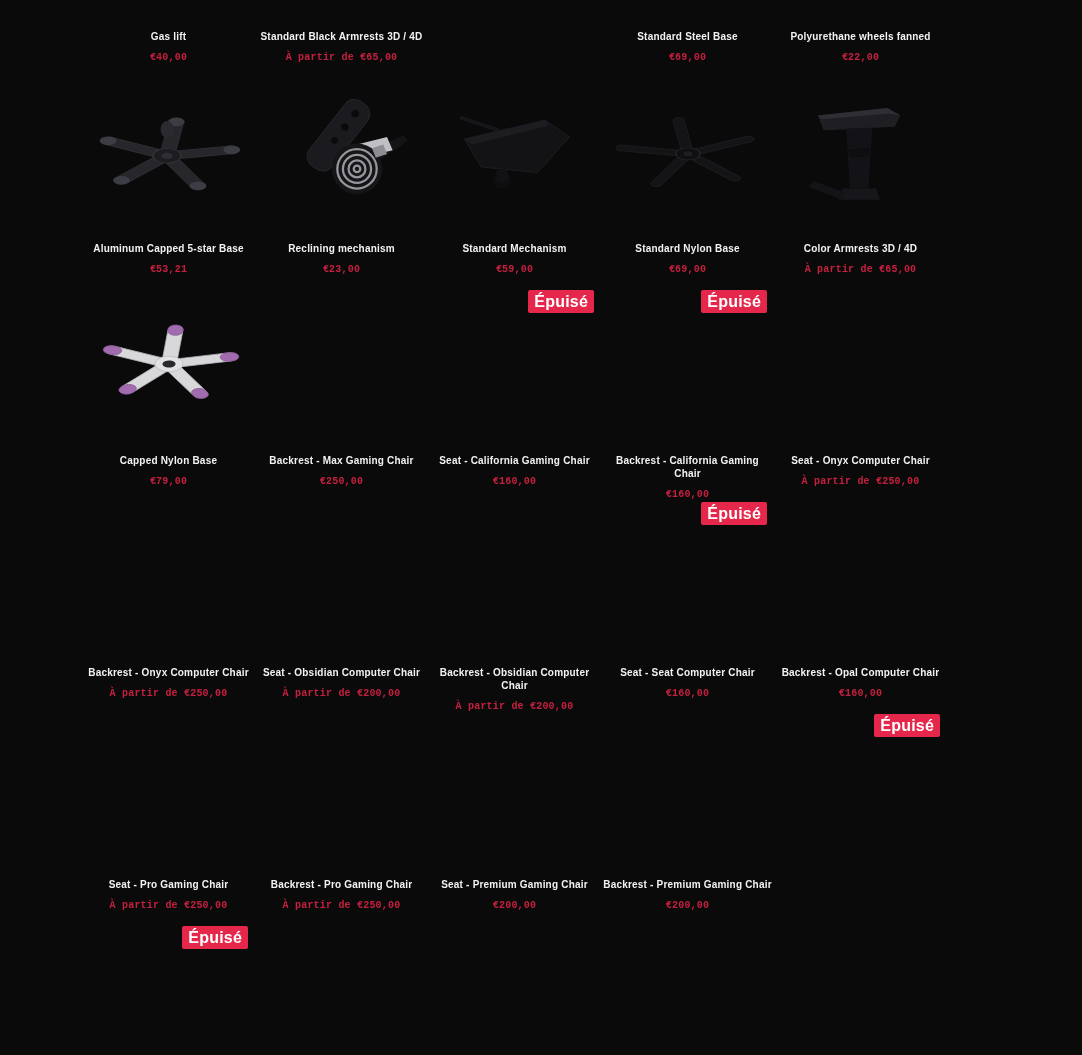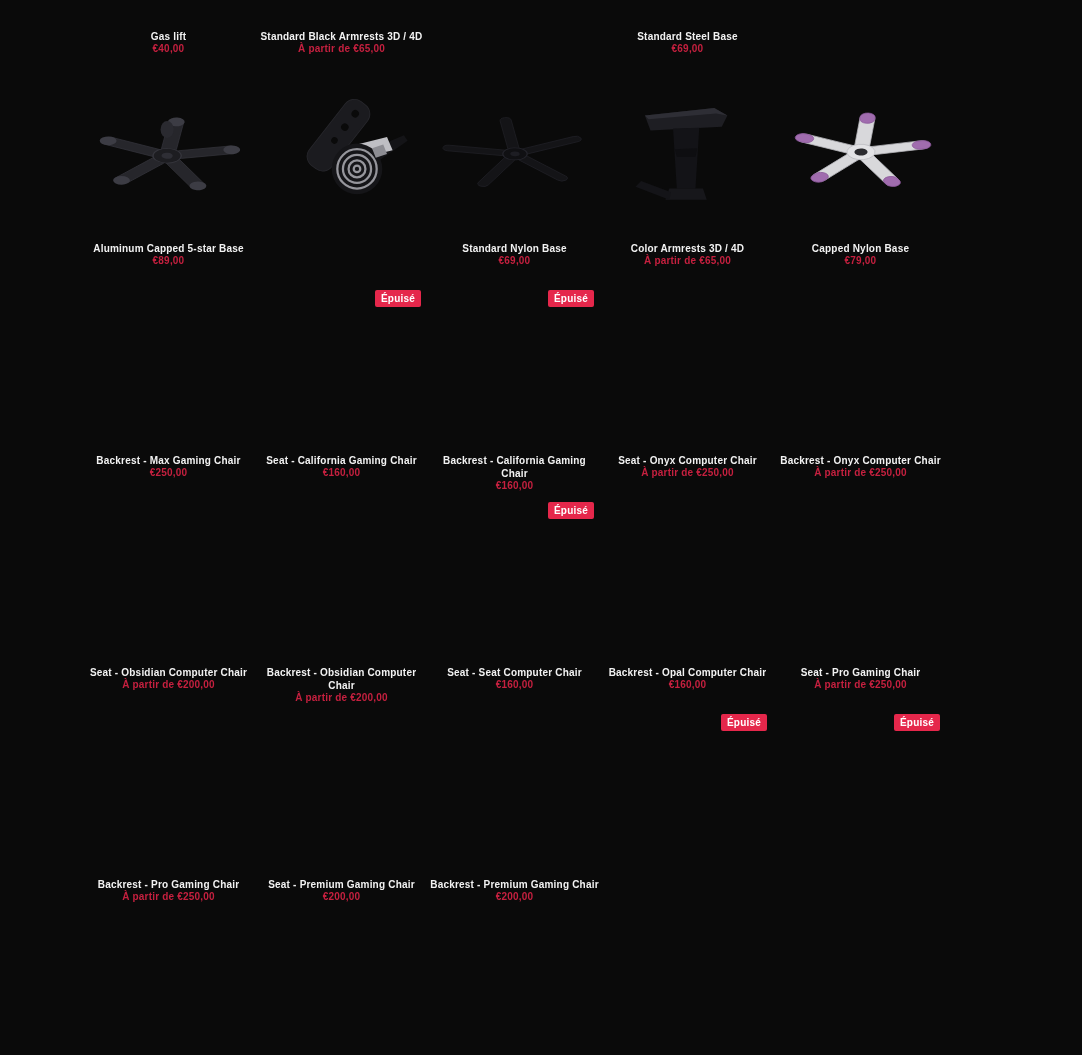--- a/index.html
+++ b/index.html
@@ -38,46 +38,47 @@
     align-items:center;
     justify-content:center;
   }
   .media svg{display:block;}
   .badge{
     position:absolute;
     top:6px;
     right:7px;
     background:var(--badge-red);
     color:#ffffff;
-    font-size:10px;
+    font-size:16px;
     font-weight:700;
     line-height:1;
     padding:4px 6px 3px 6px;
     border-radius:2px;
     letter-spacing:.2px;
   }
   .caption{
     margin-top:10px;
     text-align:center;
     padding:0 2px;
   }
   .pname{
     color:var(--name-color);
     font-size:10px;
     font-weight:700;
     line-height:13px;
     letter-spacing:.2px;
   }
   .pprice{
-    margin-top:0;
+    margin-top:9px;
     color:var(--price-red);
     font-size:10px;
     font-weight:700;
     line-height:12px;
     letter-spacing:.2px;
+    font-family:Liberation Mono, monospace;
   }
 </style>
 </head>
 <body>
 
 <div class="viewport">
   <div class="grid">
   <a class="card">
     <div class="media">
       
@@ -110,20 +111,24 @@
     </div>
     <div class="caption">
       <div class="pname">Standard Steel Base</div>
       <div class="pprice">€69,00</div>
     </div>
   </a>
 
   <a class="card">
     <div class="media">
       
+    </div>
+    <div class="caption">
+      <div class="pname">Polyurethane wheels fanned</div>
+      <div class="pprice">€22,00</div>
     </div>
   </a>
 
   <a class="card">
     <div class="media">
 
   <svg width="150" height="120" viewBox="0 0 160 120">
     <g transform="translate(78,64) scale(1,0.52) rotate(8)">
       <g fill="#26262b" stroke="#33333a" stroke-width="1">
         <rect x="6" y="-8" width="70" height="16" rx="8" transform="rotate(-18)"></rect>
@@ -140,21 +145,21 @@
         <circle cx="70" cy="0" r="9" transform="rotate(270)"></circle>
       </g>
       <circle r="15" fill="#1d1d21" stroke="#35353c" stroke-width="1.5"></circle>
       <circle r="6" fill="#2e2e35"></circle>
     </g>
     <ellipse cx="78" cy="36" rx="7" ry="9" fill="#2a2a30"></ellipse>
   </svg>
 </div>
     <div class="caption">
       <div class="pname">Aluminum Capped 5-star Base</div>
-      <div class="pprice">€89,00</div>
+      <div class="pprice">€53,21</div>
     </div>
   </a>
 
   <a class="card">
     <div class="media">
 
   <svg width="150" height="120" viewBox="0 0 160 120">
     <g transform="rotate(38 70 55)">
       <rect x="52" y="-2" width="30" height="86" rx="12" fill="#1b1b1f" stroke="#26262b" stroke-width="1"></rect>
       <circle cx="67" cy="12" r="4" fill="#0a0a0a"></circle>
@@ -166,22 +171,42 @@
     <circle cx="96" cy="78" r="27" fill="#151518"></circle>
     <g fill="none" stroke="#96969c" stroke-width="2.4">
       <circle cx="96" cy="78" r="21"></circle>
       <circle cx="96" cy="78" r="15"></circle>
       <circle cx="96" cy="78" r="9"></circle>
       <circle cx="96" cy="78" r="3.5"></circle>
     </g>
     <polygon points="112,56 124,52 128,62 116,66" fill="#8d8d93"></polygon>
   </svg>
 </div>
-  </a>
-
+    <div class="caption">
+      <div class="pname">Reclining mechanism</div>
+      <div class="pprice">€23,00</div>
+    </div>
+  </a>
+
+  <a class="card">
+    <div class="media">
+
+  <svg width="150" height="120" viewBox="0 0 160 120">
+    <polygon points="26,46 112,26 138,44 104,82 44,76" fill="#131316" stroke="#1f1f24" stroke-width="1"></polygon>
+    <polygon points="26,46 112,26 116,32 34,52" fill="#1c1c21"></polygon>
+    <rect x="20" y="28" width="44" height="4" rx="2" transform="rotate(18 42 30)" fill="#17171b"></rect>
+    <circle cx="66" cy="90" r="9" fill="#0f0f12"></circle>
+    <rect x="60" y="78" width="12" height="14" rx="4" fill="#121215"></rect>
+  </svg>
+</div>
+    <div class="caption">
+      <div class="pname">Standard Mechanism</div>
+      <div class="pprice">€59,00</div>
+    </div>
+  </a>
 
   <a class="card">
     <div class="media">
 
   <svg width="150" height="120" viewBox="0 0 160 120">
     <g transform="translate(80,62) scale(1,0.5) rotate(-6)">
       <g fill="#141417" stroke="#202026" stroke-width="1">
         <rect x="6" y="-6" width="72" height="12" rx="6" transform="rotate(-20)"></rect>
         <rect x="6" y="-6" width="72" height="12" rx="6" transform="rotate(52)"></rect>
         <rect x="6" y="-6" width="72" height="12" rx="6" transform="rotate(124)"></rect>

